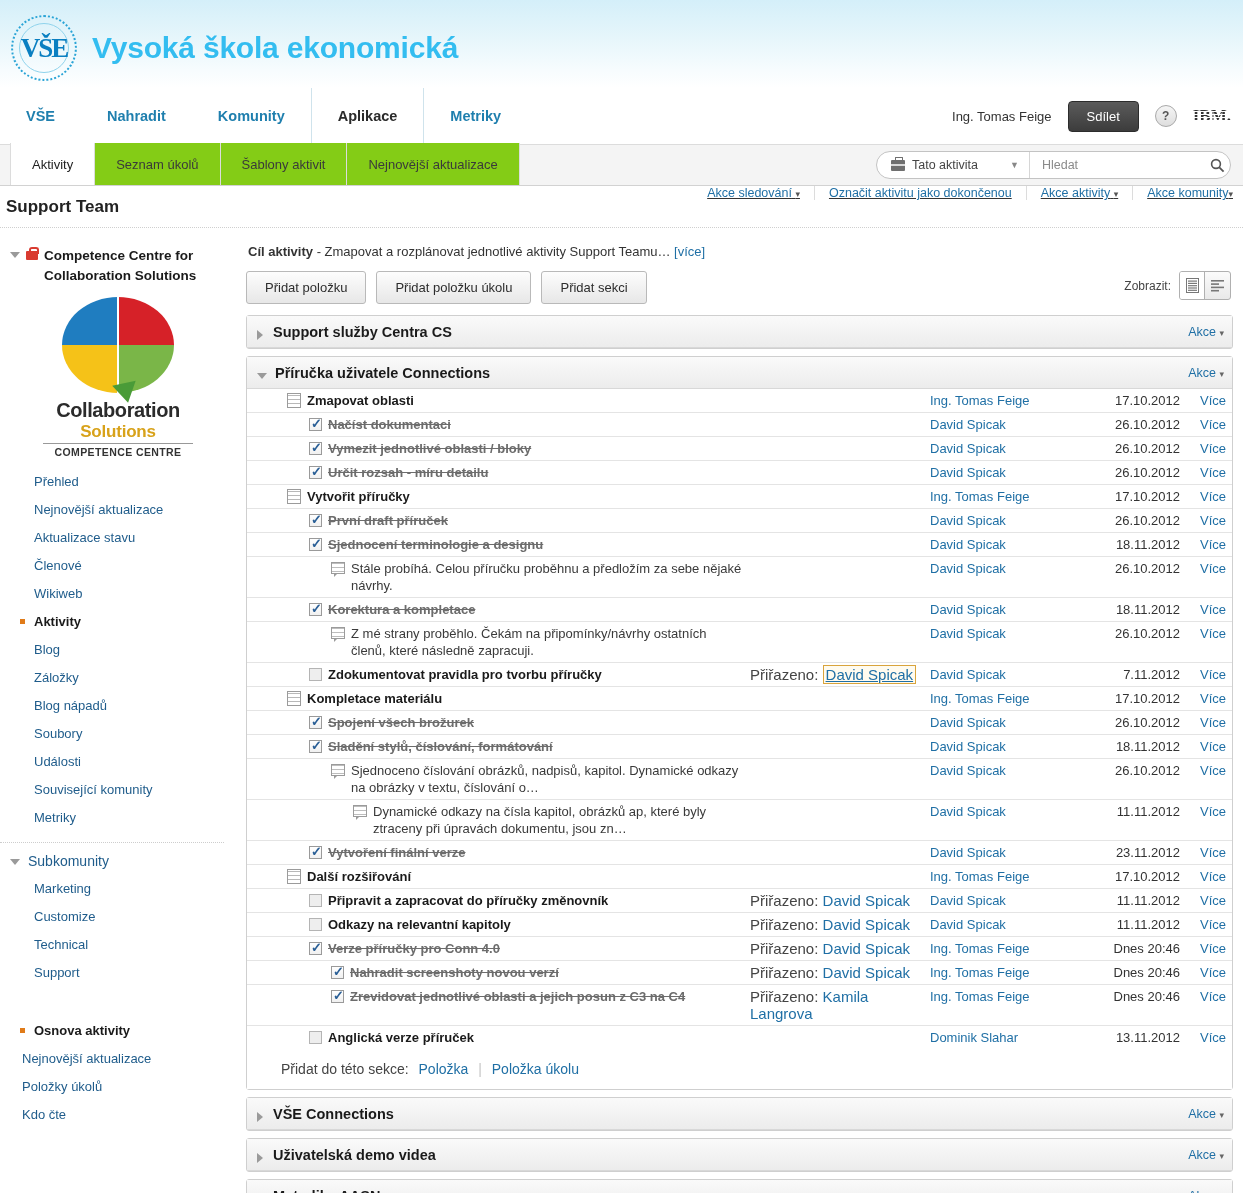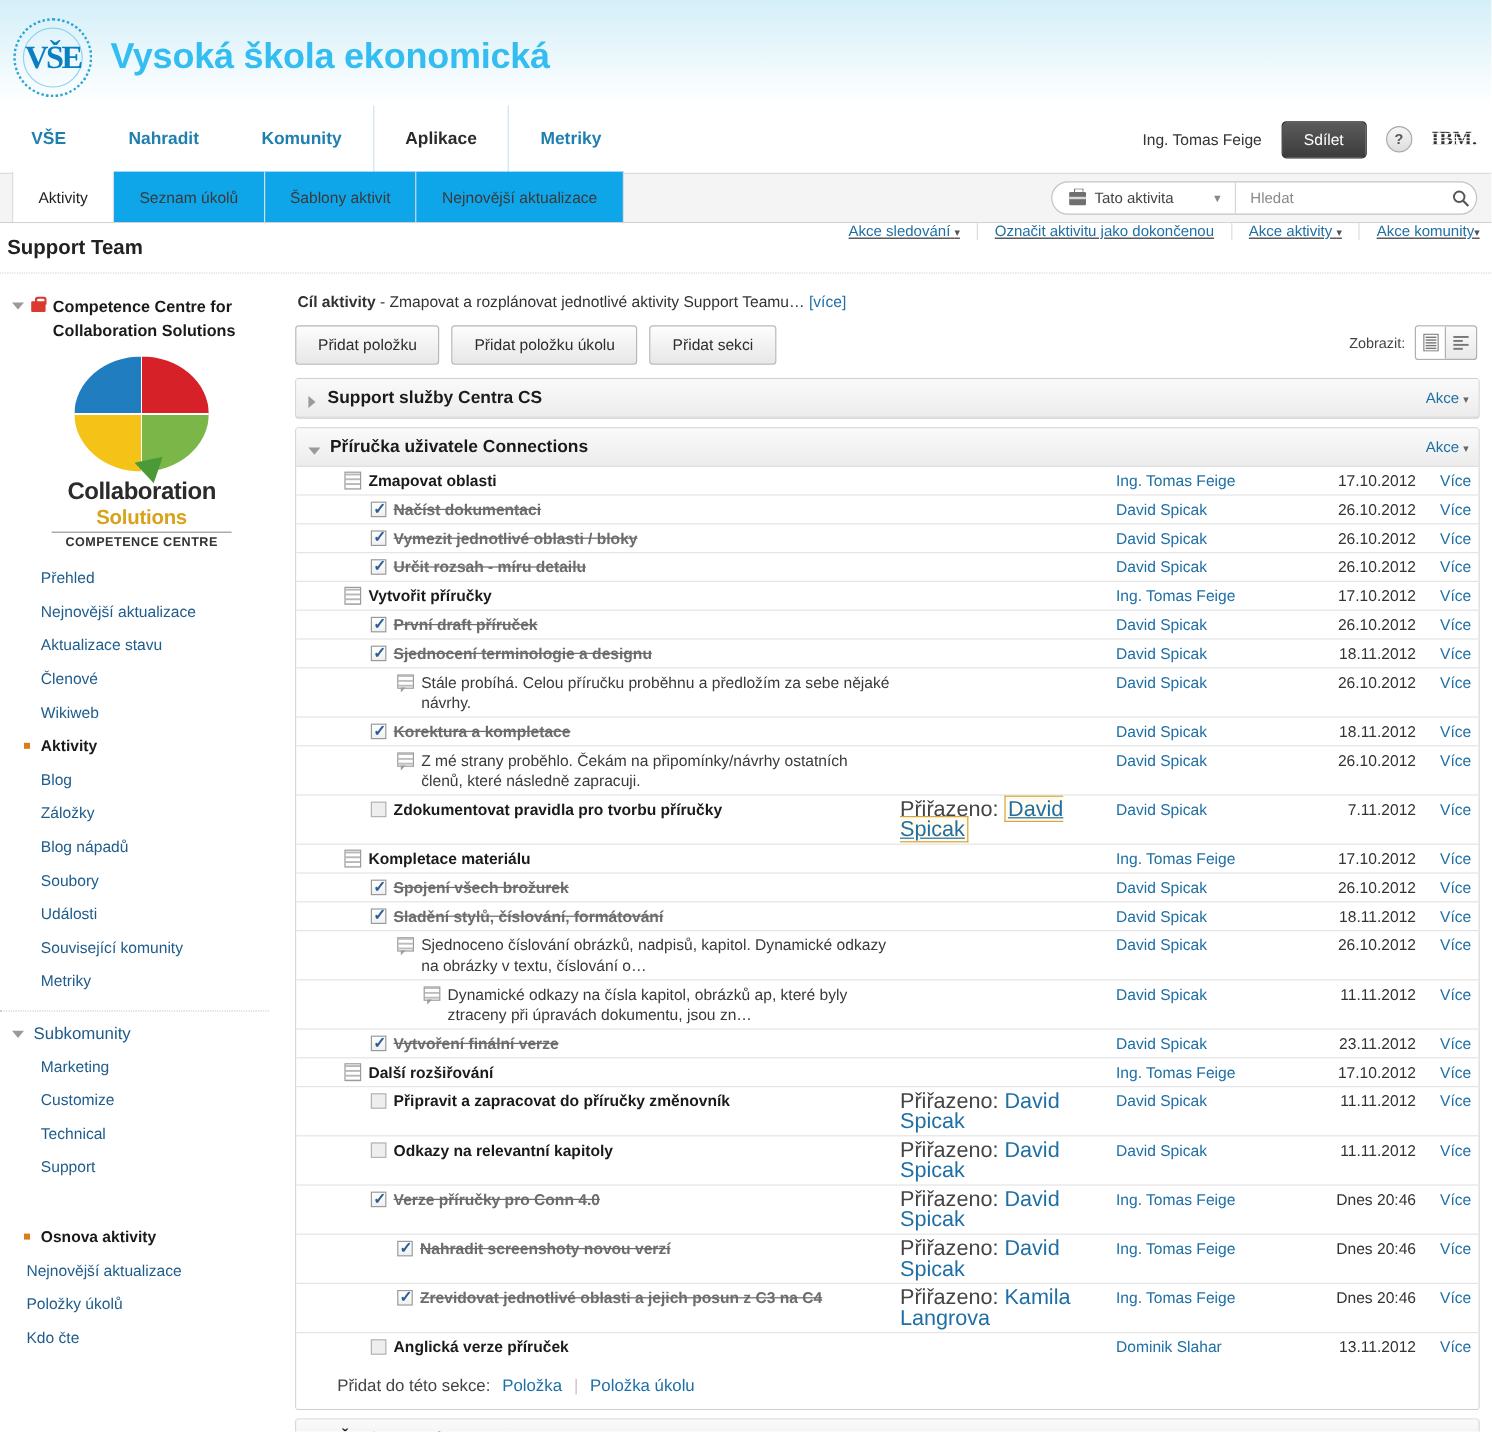--- a/index.html
+++ b/index.html
@@ -92,21 +92,21 @@
   .appbar {
     height: 42px; background: #f4f4f4;
     border-top: 1px solid #dcdcdc; border-bottom: 1px solid #d2d2d2;
     display: flex; align-items: flex-end; position: relative;
   }
   .apptabs { display: flex; align-items: stretch; height: 42px; }
   .apptab {
     display: flex; align-items: center; padding: 0 21px;
     font-size: 13px; color: #3a3a3a; cursor: pointer;
     border-right: 1px solid #dcdcdc;
-    background: #0ea5e9;
+    background: #84cc16;
   }
   .apptab.active { background: #ffffff; color: #222; }
   .apptab.first { border-left: 1px solid #dcdcdc; margin-left: 10px; }
   .searchwrap {
     position: absolute; right: 12px; top: 6px;
     display: flex; align-items: center;
     height: 28px; width: 355px;
     background: #fff; border: 1px solid #c3c3c3; border-radius: 14px;
     overflow: hidden;
   }
@@ -282,21 +282,21 @@
     border-bottom: 1px solid #e4e4e4;
     min-height: 23px; padding: 3px 0 3px 0;
     font-size: 13px;
   }
   .row:last-child { border-bottom: none; }
   .row .label {
     flex: 1; min-width: 0; display: flex; align-items: flex-start; gap: 6px;
     padding-right: 8px; line-height: 17px;
   }
   .row .assigned {
-    width: 180px; flex: 0 0 180px; font-size: 18px; color: #444;
+    width: 180px; flex: 0 0 180px; font-size: 15px; color: #444;
     padding-right: 6px; line-height: 17px; text-align: left;
   }
   .row .assigned a { color: #1f6fa5; text-decoration: none; }
   .row .assigned.boxed a {
     border: 1px solid #d9a43c; background: #fffbef;
     padding: 0 2px; text-decoration: underline;
   }
   .row .author { width: 145px; flex: 0 0 145px; color: #1f6fa5; line-height: 17px; }
   .row .date { width: 105px; flex: 0 0 105px; color: #333; text-align: right; line-height: 17px; }
   .row .more { width: 52px; flex: 0 0 52px; text-align: right; padding-right: 6px; color: #1f6fa5; cursor: pointer; line-height: 17px;}

